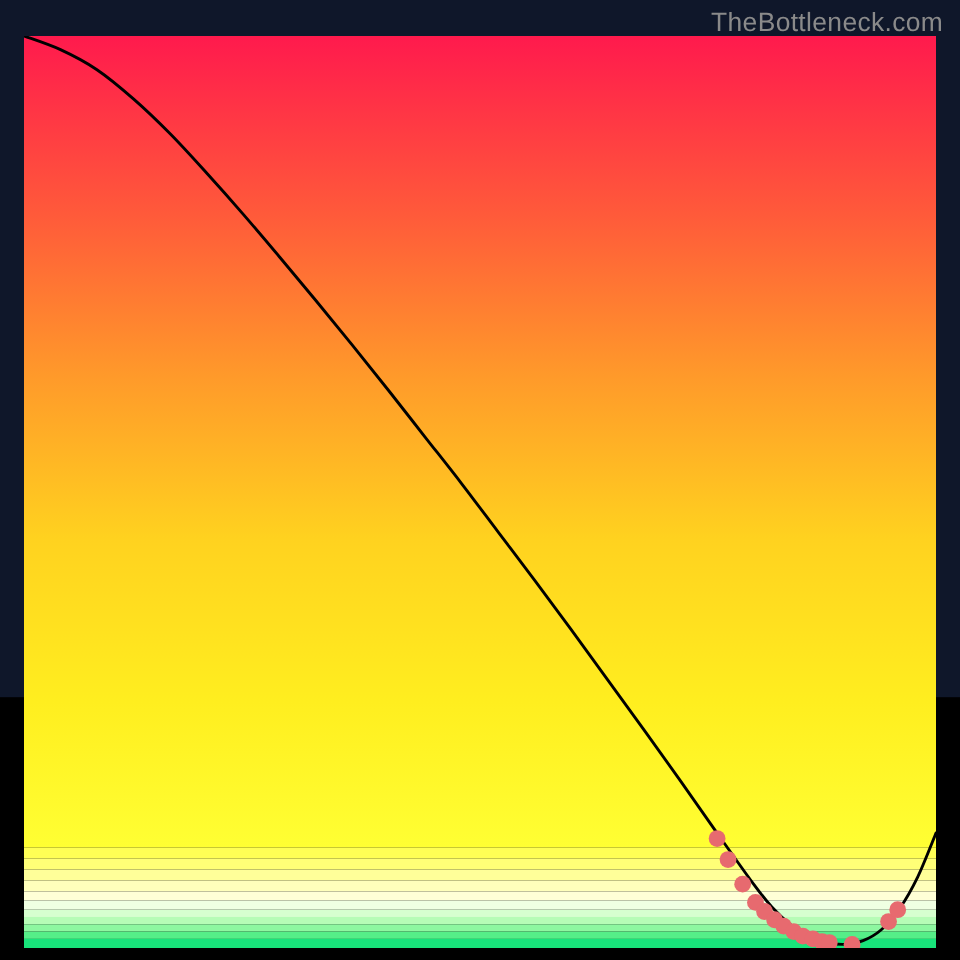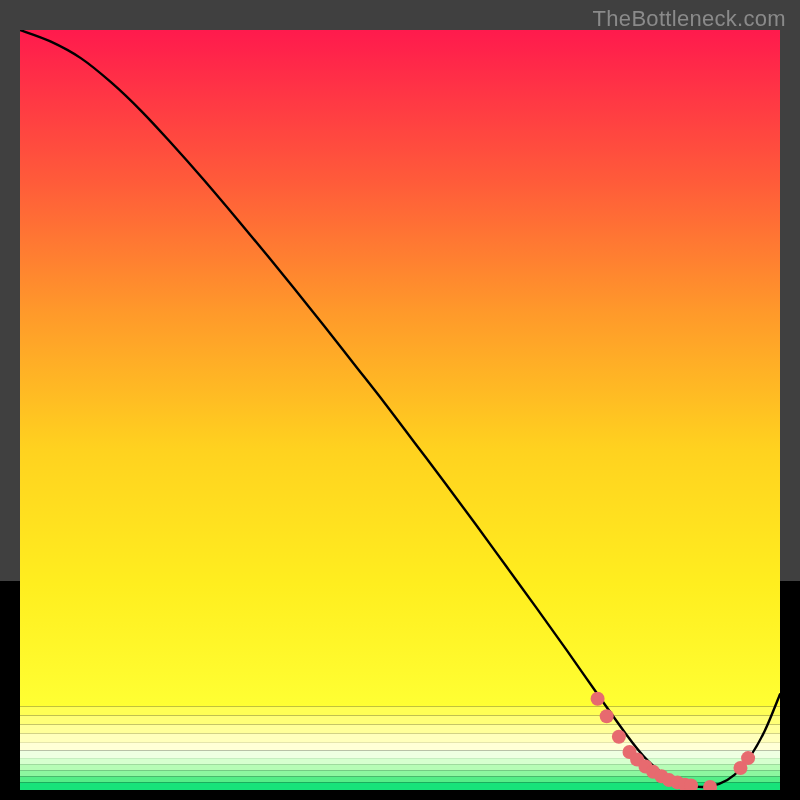--- a/index.html
+++ b/index.html
@@ -9,21 +9,21 @@
     height: 800px;
     background: #000;
     overflow: hidden;
   }
   .frame {
     position: absolute;
     left: 0;
     top: 0;
     width: 800px;
     height: 581px;
-    background: #404040;
+    background: #0f172a;
   }
   .inner {
     position: absolute;
     left: 20px;
     top: 30px;
     width: 760px;
     height: 760px;
     overflow: hidden;
   }
   .inner svg { display: block; }

